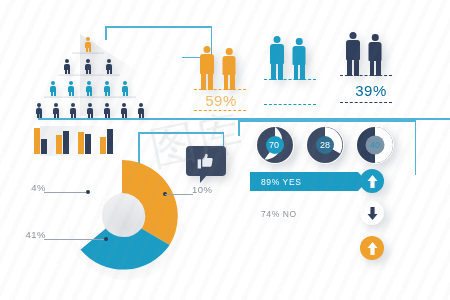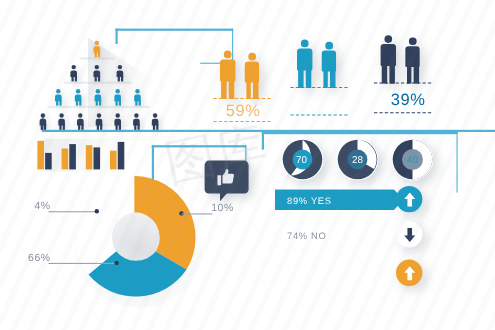--- a/index.html
+++ b/index.html
@@ -297,21 +297,21 @@
       <path d="M22.4 97.6 A56 56 0 0 1 64 8 L64 41 A23 23 0 0 0 47.6 76.4 Z" fill="#FFFFFF"></path>
     </svg>
   </div>
 
   <div class="leader" style="left:44px;top:192px;width:44px;"></div>
   <div class="leaderdot" style="left:86px;top:190px;"></div>
   <div class="pct-label" style="position:absolute;left:16px;top:182px;width:30px;text-align:right;font-size:9.5px;color:#8A929E;">4%</div>
 
   <div class="leader" style="left:44px;top:239px;width:62px;"></div>
   <div class="leaderdot" style="left:104px;top:237px;"></div>
-  <div class="pct-label" style="position:absolute;left:16px;top:229px;width:30px;text-align:right;font-size:9.5px;color:#8A929E;">66%</div>
+  <div class="pct-label" style="position:absolute;left:16px;top:229px;width:30px;text-align:right;font-size:9.5px;color:#8A929E;">41%</div>
 
   <div class="leaderdot" style="left:163px;top:192px;"></div>
   <div class="leader" style="left:165px;top:194px;width:28px;"></div>
   <div class="pct-label" style="position:absolute;left:192px;top:184px;width:28px;text-align:left;font-size:9.5px;color:#8A929E;">10%</div>
 
   <div class="bubble sh" style="left:186px;top:146px;width:40px;height:30px;">
     <svg width="20" height="20" viewBox="0 0 24 24" style="position:absolute;left:10px;top:5px;">
       <path d="M2 10h4v11H2z" fill="#E9ECF1"></path>
       <path d="M7.5 10.2c1.6-1.1 3-3 3.4-5 .2-1.1.4-2 1.4-2 1.1 0 1.7.9 1.7 2.1 0 1-.4 2.1-.8 3.1h5.2c1 0 1.8.8 1.6 1.8l-1.3 7.2c-.2 1-1 1.6-2 1.6H7.5z" fill="#E9ECF1"></path>
     </svg>

